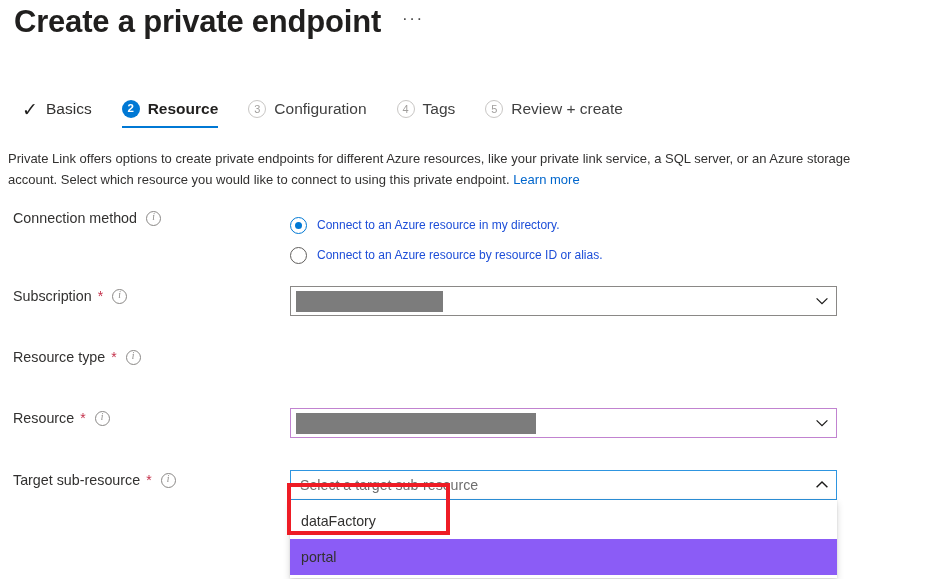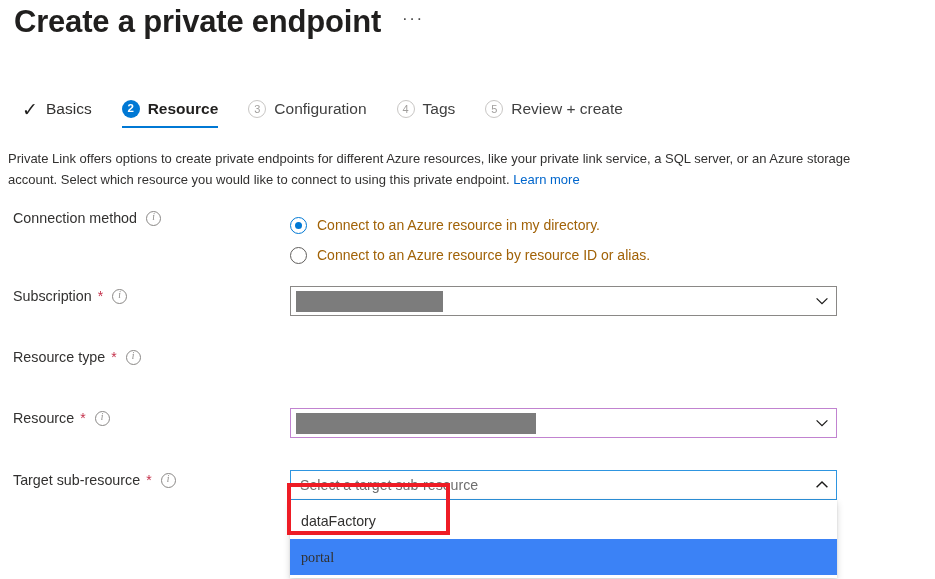--- a/index.html
+++ b/index.html
@@ -209,21 +209,21 @@
     flex: 0 0 auto;
   }
   .radio.checked { border-color: #0078d4; border-width: 1.6px; }
   .radio.checked::after {
     content: "";
     width: 7px;
     height: 7px;
     border-radius: 50%;
     background: #0078d4;
   }
-  .radio-label { font-size: 14px; color: #a16207; }
+  .radio-label { font-size: 12px; color: #1d4ed8; }
 
   
   .select-box {
     width: 547px;
     height: 30px;
     box-sizing: border-box;
     border: 1px solid #8a8886;
     background: #ffffff;
     display: flex;
     align-items: center;
@@ -276,21 +276,21 @@
   .dropdown-item {
     height: 36px;
     display: flex;
     align-items: center;
     padding-left: 11px;
     font-size: 14.2px;
     color: #323130;
     cursor: pointer;
     box-sizing: border-box;
   }
-  .dropdown-item.hover { background: #3b82f6; font-family: Liberation Serif, serif; }
+  .dropdown-item.hover { background: #8b5cf6; }
 
   
   .annotation-box {
     position: absolute;
     left: 287px;
     top: 483px;
     width: 163px;
     height: 52px;
     border: 4px solid #ee1c25;
     box-sizing: border-box;

